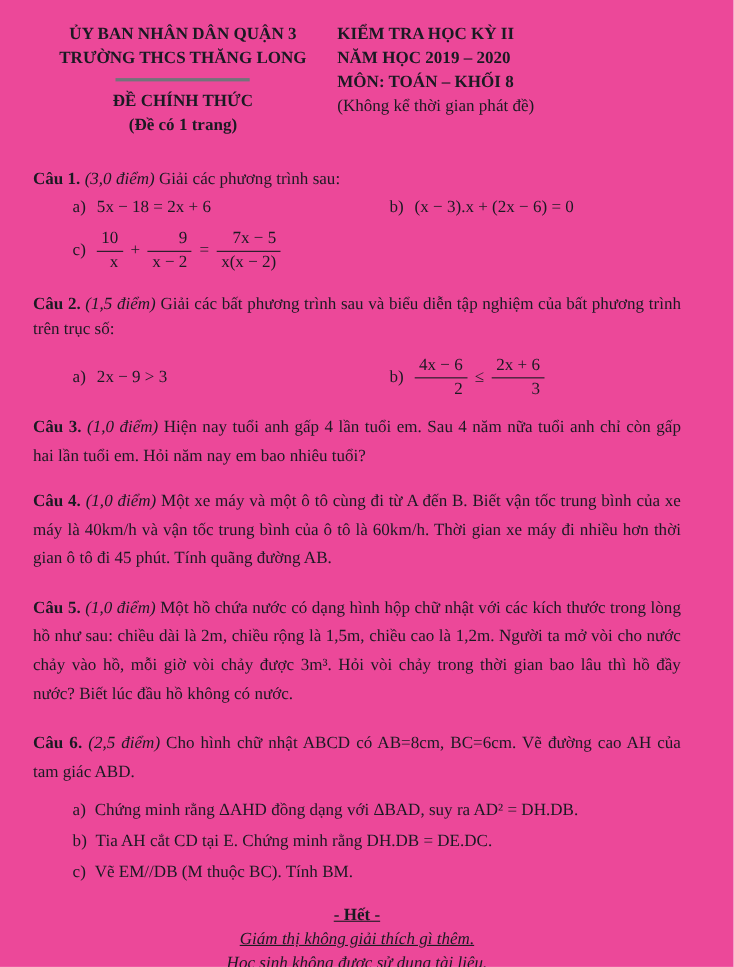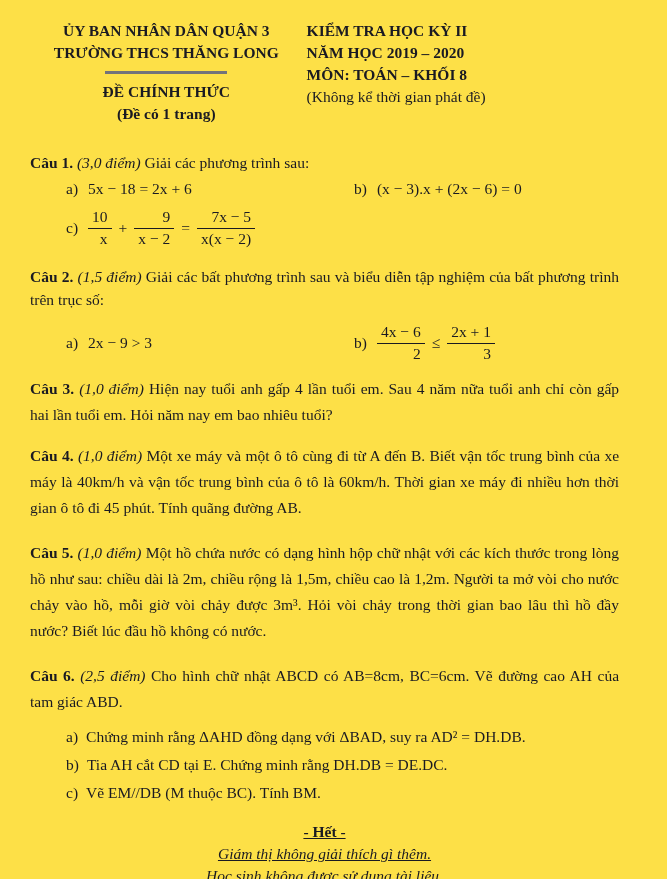--- a/index.html
+++ b/index.html
@@ -1,20 +1,20 @@
 <!DOCTYPE html>
 <html><head>
 <meta charset="utf-8">
 <style>
   html,body{margin:0;padding:0;background:#ffffff;}
   .page{
     position:relative;
     width:667px;height:879px;
     box-sizing:border-box;
-    background:#fde047;
+    background:#ec4899;
     color:#1a1a22;
     font-family:"Liberation Serif","DejaVu Serif",serif;
     font-size:15.5px;
     padding:20px 44px 0 26px;
     overflow:hidden;
   }
   
   .header{display:flex;margin-bottom:26px;}
   .header-left{width:47%;text-align:center;}
   .header-right{width:53%;text-align:left;}
@@ -119,21 +119,21 @@
         <span class="math">2x − 9 &gt; 3</span>
       </div>
       <div class="col-b fracline">
         <span class="item-label">b)</span>
         <span class="frac">
           <span class="num">4x − 6</span>
           <span class="den">2</span>
         </span>
         <span class="op">≤</span>
         <span class="frac">
-          <span class="num">2x + 1</span>
+          <span class="num">2x + 6</span>
           <span class="den">3</span>
         </span>
       </div>
     </div>
   </div>
 
   <div class="q-gap-sm"></div>
 
   <div>
     <p class="q-head wide">

